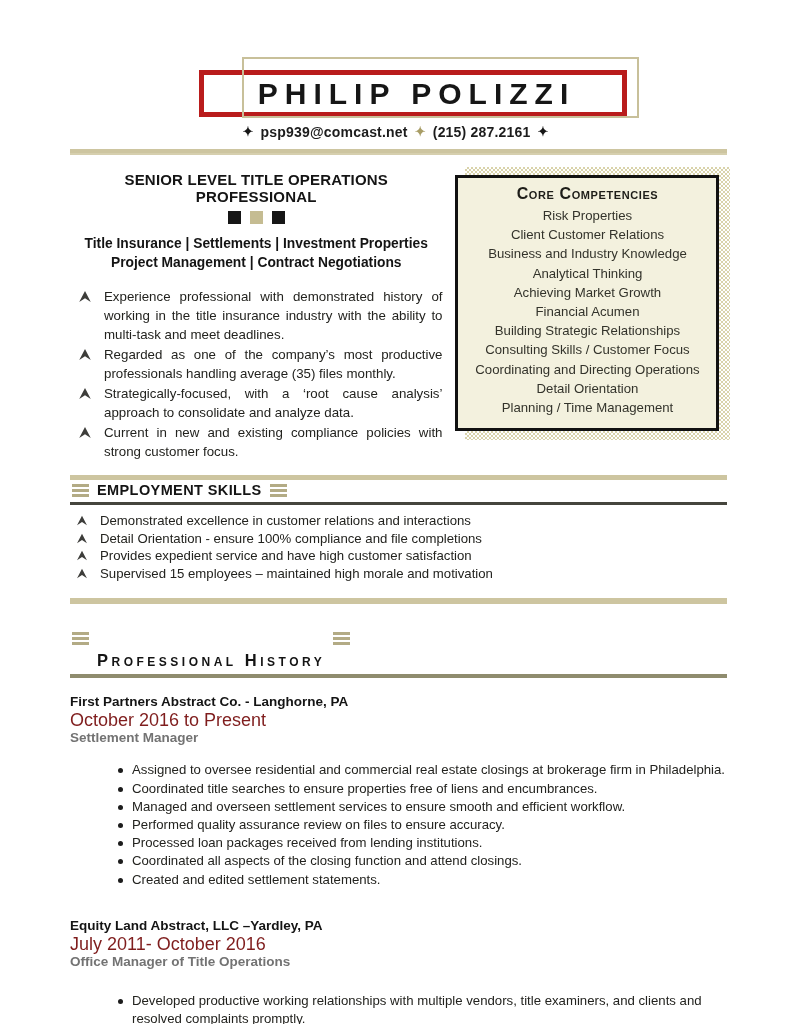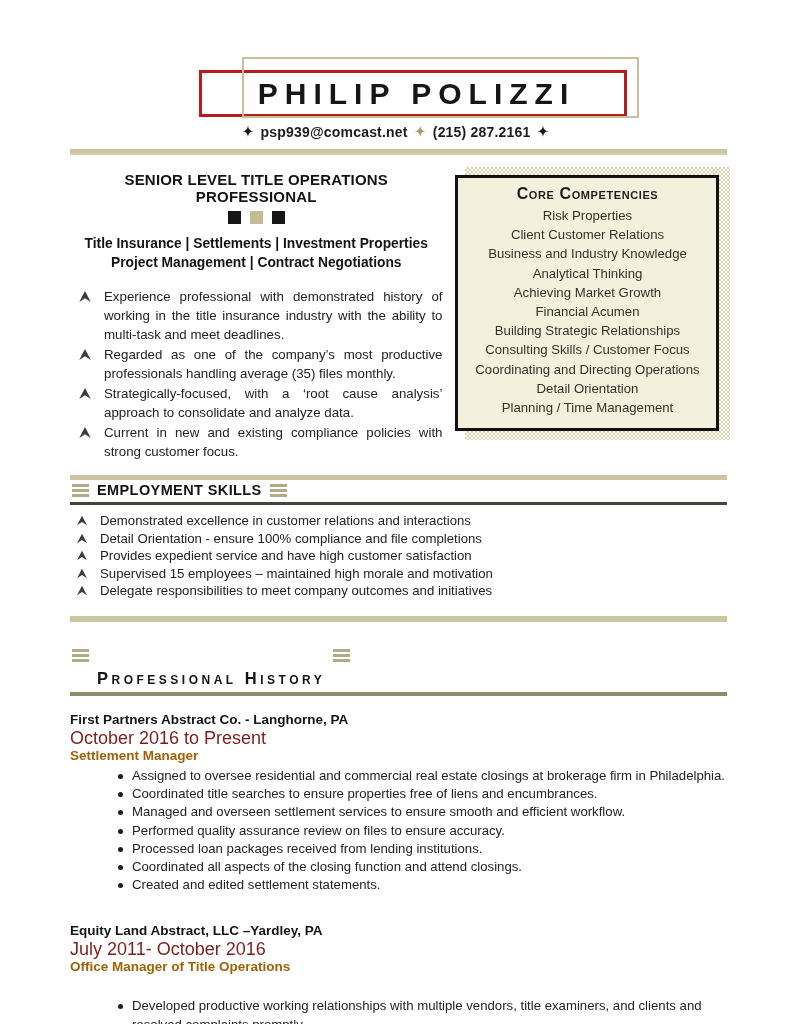--- a/index.html
+++ b/index.html
@@ -16,21 +16,21 @@
   }
 
   
   .name-area { position: relative; height: 120px; }
   .tan-frame {
     position: absolute; left: 242px; top: 57px; width: 397px; height: 61px;
     border: 2px solid #c8c09a; z-index: 2;
   }
   .black-frame {
     position: absolute; left: 199px; top: 70px; width: 428px; height: 47px;
-    border: 3px solid #b91c1c; z-index: 1;
+    border: 5px solid #b91c1c; z-index: 1;
     display: flex; align-items: center; justify-content: center;
   }
   .person-name {
     position: relative; z-index: 3;
     font-size: 30px; font-weight: bold; color: #161616;
     letter-spacing: 7px; padding-left: 7px; white-space: nowrap;
   }
 
   .contact {
     text-align: center; font-size: 14px; font-weight: bold; color: #1c1c1c;
@@ -110,22 +110,22 @@
   .es-list { margin-top: 7px; }
   .es-list .pl-item { margin-bottom: 0; }
   .es-list .plane-icon { flex: 0 0 12px; margin: 3px 12px 0 6px; }
   .es-list .pl-text { font-size: 13.2px; line-height: 17.6px; text-align: left; }
 
   
   .ph { margin-top: 16px; }
   .jobs { margin-top: 15px; }
   .job-company { font-weight: bold; font-size: 13.5px; line-height: 18px; color: #141414; }
   .job-dates { font-size: 18px; line-height: 18px; color: #7f1d1d; }
-  .job-title { font-weight: bold; font-size: 13.5px; line-height: 18px; color: #a16207; }
-  .dot-list { margin-top: 2px; }
+  .job-title { font-weight: bold; font-size: 13.5px; line-height: 18px; color: #737373; }
+  .dot-list { margin-top: 14px; }
   .dot-item { display: flex; padding-left: 48px; }
   .dot {
     flex: 0 0 5px; width: 5px; height: 5px; border-radius: 50%;
     background: #1c1c1c; margin: 7px 9px 0 0;
   }
   .dot-text { font-size: 13.2px; line-height: 18.2px; color: #23231f; }
   .job + .job { margin-top: 28px; }
   .jobs .job:last-of-type .dot-list { margin-top: 21px; }
 </style>
 </head>
@@ -270,28 +270,20 @@
 
         <div class="pl-item">
           <span class="plane-icon">
             <svg width="12" height="12" viewBox="0 0 16 16">
               <path d="M8 1 L14.6 13.6 L8 9.4 L1.4 13.6 Z" fill="#3d3d3a"></path>
             </svg>
           </span>
           <span class="pl-text">Supervised 15 employees – maintained high morale and motivation</span>
         </div>
 
-        <div class="pl-item">
-          <span class="plane-icon">
-            <svg width="12" height="12" viewBox="0 0 16 16">
-              <path d="M8 1 L14.6 13.6 L8 9.4 L1.4 13.6 Z" fill="#3d3d3a"></path>
-            </svg>
-          </span>
-          <span class="pl-text">Delegate responsibilities to meet company outcomes and initiatives</span>
-        </div>
       </div>
   </div>
 
   <div class="section ph">
     <div class="line-tan-double"></div>
     <div class="sec-row">
       <span class="tripbar"></span>
       <span class="sec-title smallcaps">Professional History</span>
       <span class="tripbar right"></span>
     </div>

